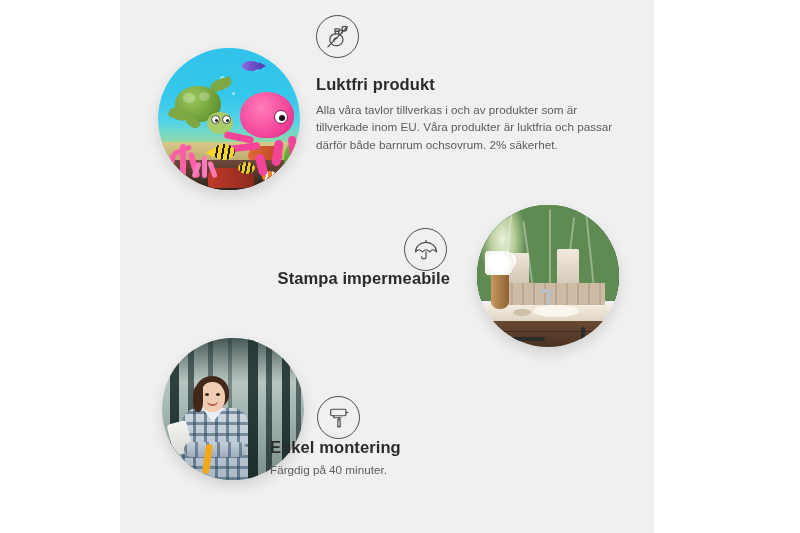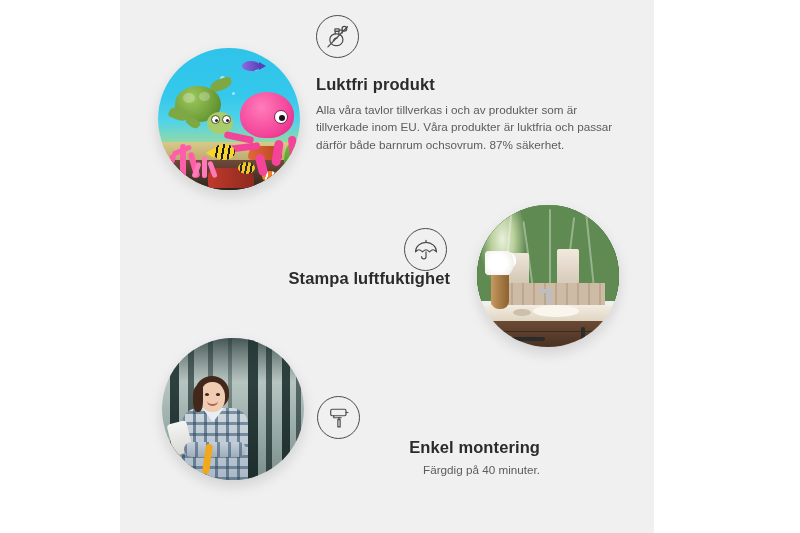--- a/index.html
+++ b/index.html
@@ -363,21 +363,21 @@
   .blk1 { left: 196px; top: 74px; width: 300px; text-align: left; }
   .blk1 .title { margin-bottom: 6px; }
   .ic1 { left: 196px; top: 15px; }
 
   
   .blk2 { left: 20px; top: 268px; width: 310px; text-align: right; }
   .blk2 .title { margin-bottom: 4px; }
   .ic2 { left: 284px; top: 228px; }
 
   
-  .blk3 { left: 150px; top: 437px; width: 270px; text-align: right; }
+  .blk3 { left: 150px; top: 437px; width: 270px; text-align: left; }
   .blk3 .title { margin-bottom: 3px; }
   .ic3 { left: 197px; top: 396px; }
 </style>
 </head>
 <body>
 
 <div class="stage">
   <div class="panel">
 
     <div class="photo p1">
@@ -447,21 +447,21 @@
         <circle cx="23.6" cy="7.4" r="2.6"></circle>
 
         <path d="M11.4 20.6c.6-2 2.3-3.2 4.4-3.2"></path>
 
         <line x1="5.4" y1="27.4" x2="27" y2="5.2"></line>
       </svg>
     </div>
 
     <div class="block blk1">
       <div class="title">Luktfri produkt</div>
-      <div class="desc">Alla våra tavlor tillverkas i och av produkter som är tillverkade inom EU. Våra produkter är luktfria och passar därför både barnrum ochsovrum. 87% säkerhet.</div>
+      <div class="desc">Alla våra tavlor tillverkas i och av produkter som är tillverkade inom EU. Våra produkter är luktfria och passar därför både barnrum ochsovrum. 2% säkerhet.</div>
     </div>
 
     <div class="photo p2">
       <div class="scene">
         <div class="bath-wall"></div>
         <div class="leaf-vein lv1"></div>
         <div class="leaf-vein lv2"></div>
         <div class="leaf-vein lv3"></div>
         <div class="leaf-vein lv4"></div>
         <div class="leaf-vein lv5"></div>
@@ -482,21 +482,21 @@
 
     <div class="icon-circle ic2">
       <svg width="28" height="28" viewBox="0 0 32 32" fill="none" stroke="#4b4b4b" stroke-width="1.35" stroke-linecap="round" stroke-linejoin="round">
         <path d="M4 18.2C4 12 9.4 7.3 16 7.3S28 12 28 18.2c-1.8-1.7-3-2.5-4-2.5s-2.2.8-4 2.5c-1.8-1.7-3-2.5-4-2.5s-2.2.8-4 2.5c-1.8-1.7-3-2.5-4-2.5S5.8 16.5 4 18.2z"></path>
         <line x1="16" y1="7.3" x2="16" y2="5.1"></line>
         <path d="M16 18.2v5.4a2.5 2.5 0 0 1-5 0"></path>
       </svg>
     </div>
 
     <div class="block blk2">
-      <div class="title">Stampa luftfuktighet</div>
+      <div class="title">Stampa impermeabile</div>
     </div>
 
     <div class="photo p3">
       <div class="scene">
         <div class="forest-bg"></div>
         <div class="tree tr1"></div>
         <div class="tree tr2"></div>
         <div class="tree tr3"></div>
         <div class="tree tr8"></div>
         <div class="tree tr4"></div>

